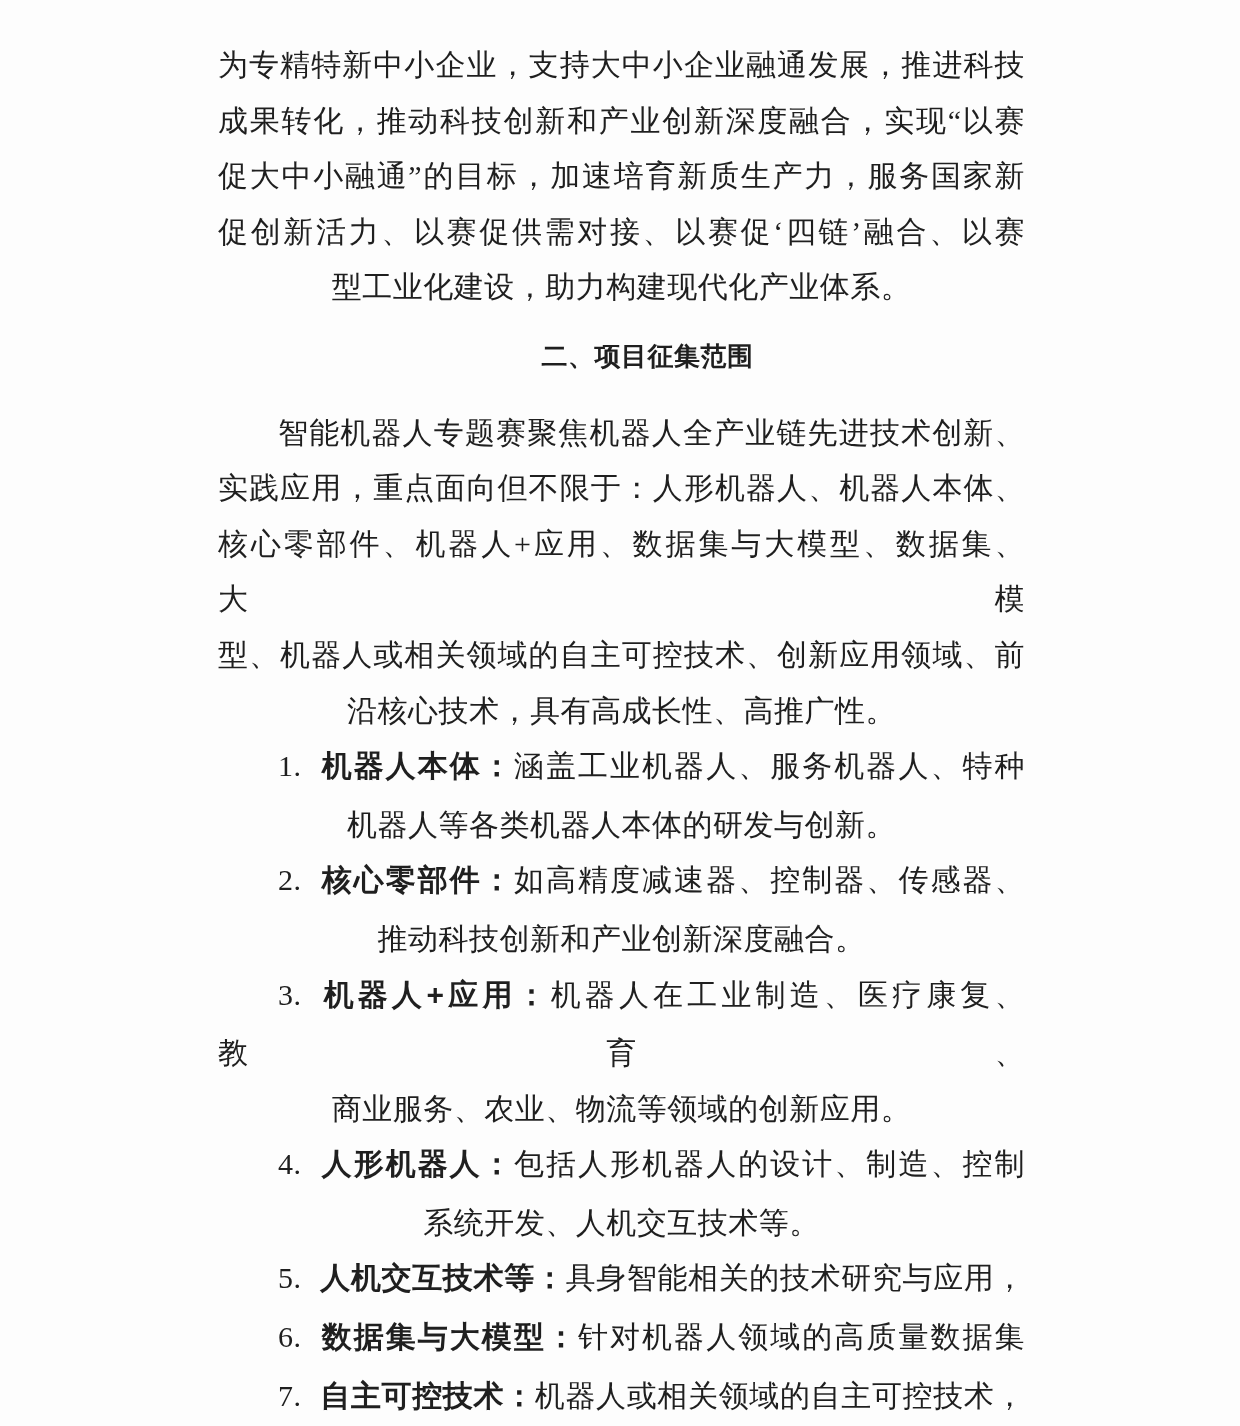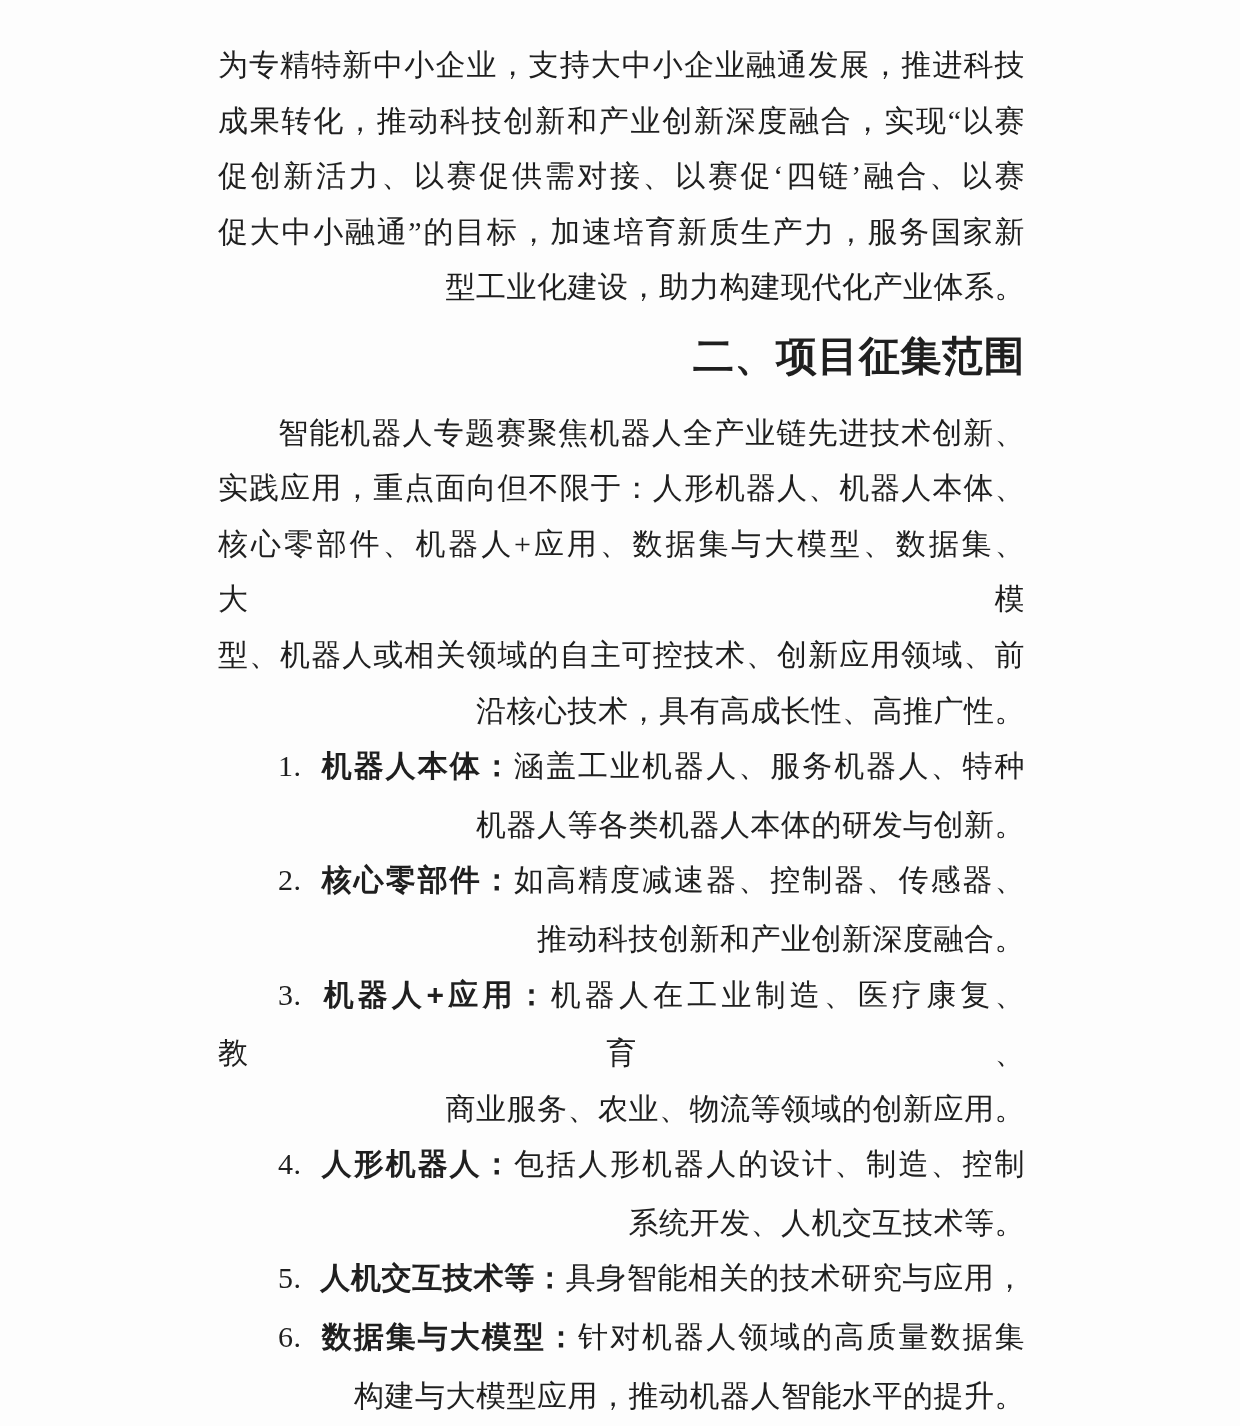--- a/index.html
+++ b/index.html
@@ -18,35 +18,35 @@
     position: absolute;
     left: 218px;
     top: 37px;
     width: 807px;
     font-size: 30px;
     line-height: 55.6px;
     color: #1f1f1f;
     letter-spacing: 0.5px;
   }
   .line {
-    text-align: right;
+    text-align: center;
     word-break: keep-all;
   }
   
   .line.jl {
     text-align: justify;
     text-align-last: justify;
     text-justify: inter-character;
   }
   .line.ind {
     text-indent: 2em;
   }
   .heading {
     font-weight: bold;
-    font-size: 41px;
+    font-size: 26px;
     margin: 14px 0 0 0;
     line-height: 55.6px;
   }
   .scope-gap {
     margin-top: 20px;
   }
   .num {
     margin-right: 0.62em;
   }
   .term {
@@ -55,22 +55,22 @@
   }
   section, article, h2, .line { background: transparent; }
 </style>
 </head>
 <body>
 
 <main class="doc">
   <section class="block">
       <div class="line jl">为专精特新中小企业，支持大中小企业融通发展，推进科技</div>
       <div class="line jl">成果转化，推动科技创新和产业创新深度融合，实现“以赛</div>
+      <div class="line jl">促大中小融通”的目标，加速培育新质生产力，服务国家新</div>
       <div class="line jl">促创新活力、以赛促供需对接、以赛促‘四链’融合、以赛</div>
-      <div class="line jl">促大中小融通”的目标，加速培育新质生产力，服务国家新</div>
       <div class="line">型工业化建设，助力构建现代化产业体系。</div>
     </section>
 
   <h2 class="line heading ind">
     <span>二、项目征集范围</span>
   </h2>
 
   <section class="block scope-gap">
       <div class="line jl ind">智能机器人专题赛聚焦机器人全产业链先进技术创新、</div>
       <div class="line jl">实践应用，重点面向但不限于：人形机器人、机器人本体、</div>
@@ -94,19 +94,18 @@
       </article>
       <article>
         <div class="line jl ind"><span class="num">4.</span><span class="term">人形机器人：</span><span>包括人形机器人的设计、制造、控制</span></div>
         <div class="line">系统开发、人机交互技术等。</div>
       </article>
       <article>
         <div class="line jl ind"><span class="num">5.</span><span class="term">人机交互技术等：</span><span>具身智能相关的技术研究与应用，</span></div>
       </article>
       <article>
         <div class="line jl ind"><span class="num">6.</span><span class="term">数据集与大模型：</span><span>针对机器人领域的高质量数据集</span></div>
-        <div class="line">构建与大模型应用，推动机器人智能水平的提升。</div>
       </article>
       <article>
         <div class="line jl ind"><span class="num">7.</span><span class="term">自主可控技术：</span><span>机器人或相关领域的自主可控技术，</span></div>
       </article>
     </section>
 </main>
 
 </body></html>

